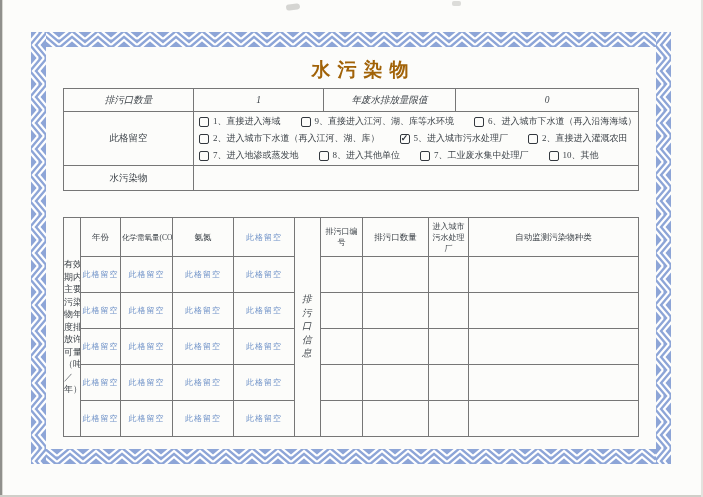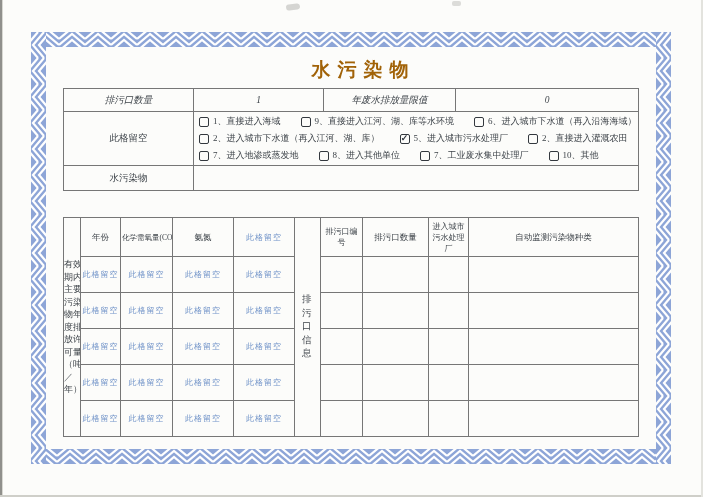--- a/index.html
+++ b/index.html
@@ -42,21 +42,21 @@
   .t2 .brow td{height:35px;}
   .t2 th{line-height:11px;padding:0 1px;}
   .nowrap{white-space:nowrap;font-size:7.5px !important;}
   .small{font-size:8px !important;}
   .blue{color:#6f92c8;font-size:8px !important;letter-spacing:1px;}
   .vcell{padding:0;}
   .vtext{
     width:22px;margin:0 auto;font-size:9px;line-height:12.5px;
     word-break:break-all;text-align:left;color:#3d4349;
   }
-  .vinfo{width:11px;font-size:9.5px;line-height:13.5px;letter-spacing:0;}
+  .vinfo{width:11px;font-size:9.5px;line-height:13.5px;letter-spacing:0;font-style:italic;}
   
   .cbcell{text-align:left;vertical-align:middle;padding-left:5px;}
   .cb-line{display:flex;align-items:center;height:17px;gap:20px;}
   .cb-item{display:inline-flex;align-items:center;white-space:nowrap;}
   .cb-box{
     display:inline-block;width:8px;height:8px;border:1.4px solid #33383e;
     border-radius:2px;margin-right:4px;position:relative;flex:0 0 auto;
     font-size:9px;line-height:7px;color:#2d333b;text-align:center;
   }
   .cb-box.checked{font-weight:bold;}

